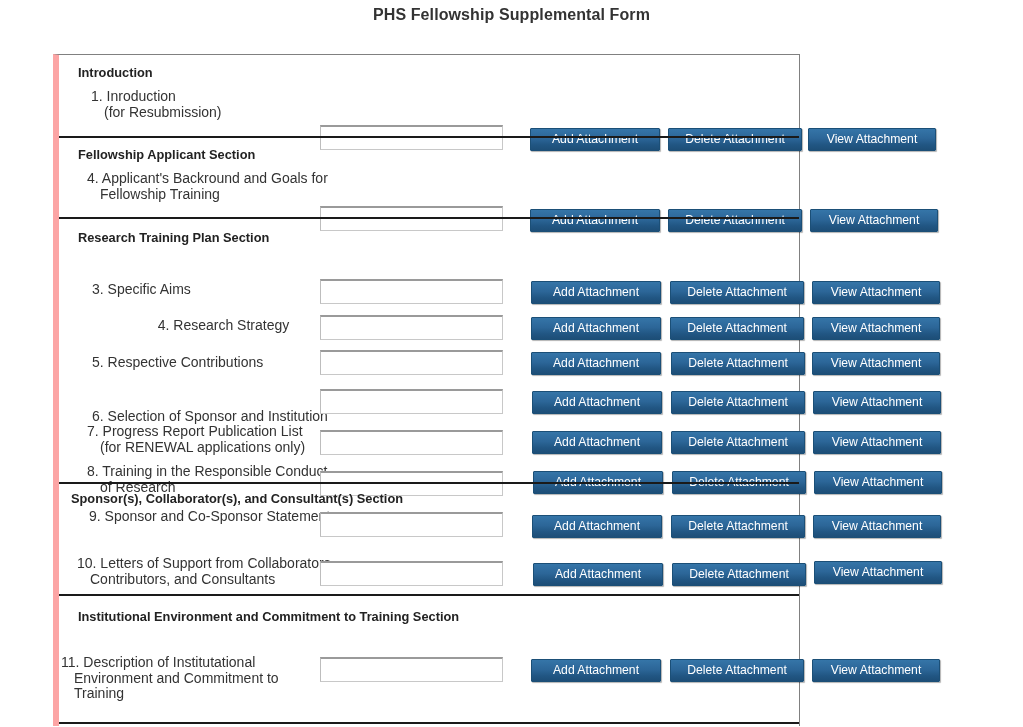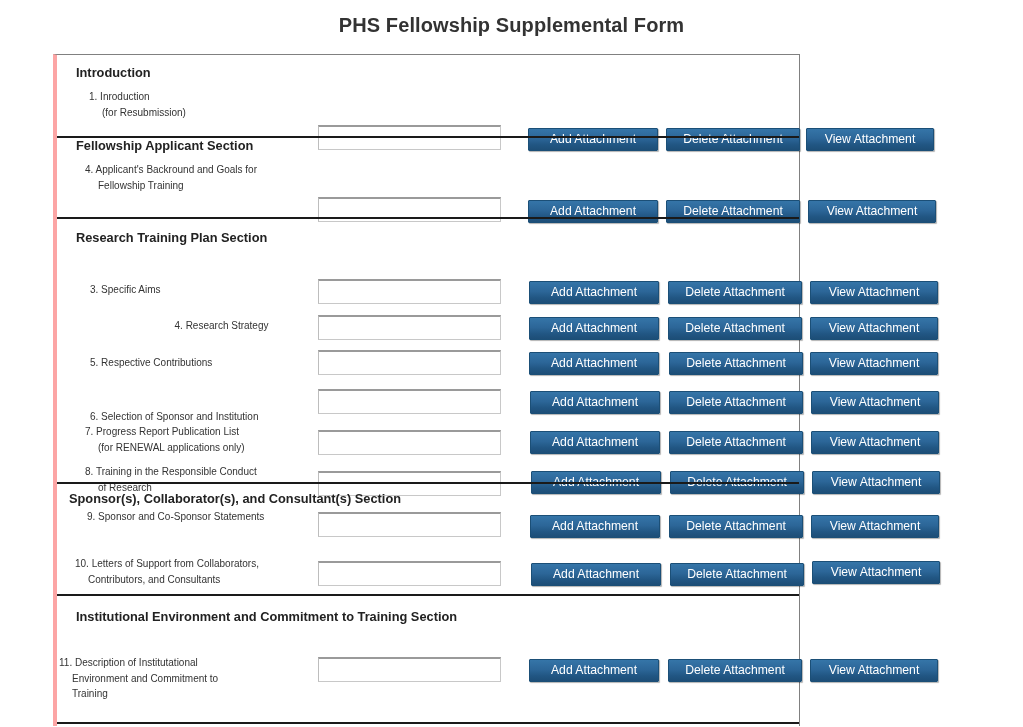--- a/index.html
+++ b/index.html
@@ -12,43 +12,43 @@
     height: 727px;
     font-family: "Liberation Sans", sans-serif;
     color: #333333;
     overflow: hidden;
     position: relative;
   }
 
   
   .page-title {
     text-align: center;
-    font-size: 20px;
+    font-size: 16px;
     font-weight: bold;
     color: #333333;
-    padding-top: 14px;
+    padding-top: 6px;
     letter-spacing: 0.1px;
   }
   .omb-line {
     text-align: right;
     font-size: 12.5px;
     font-weight: bold;
     color: #222222;
     padding-right: 32px;
     margin-top: 17px;
   }
 
   
   .form-frame {
     position: absolute;
     left: 53px;
     top: 54px;
     width: 747px;
     height: 672px;
-    border-left: 4px solid #fca5a5;
+    border-left: 6px solid #fca5a5;
     border-right: 1px solid #808080;
     border-top: 1px solid #808080;
     box-sizing: border-box;
   }
 
   .section {
     position: relative;
     box-sizing: border-box;
   }
   .section + .section {
@@ -65,21 +65,21 @@
     padding-left: 19px;
   }
 
   
   .row {
     position: relative;
     height: 0;
   }
   .row-label {
     position: absolute;
-    font-size: 10px;
+    font-size: 14px;
     line-height: 15.5px;
     color: #333333;
     text-indent: -13px;
     padding-left: 13px;
     white-space: pre-line;
   }
   .attach-input {
     position: absolute;
     width: 183px;
     height: 25px;
@@ -124,21 +124,21 @@
       <div class="row-label" style="left:32px; top:9px; width:250px;">1. Inroduction
 (for Resubmission)</div>
       <input class="attach-input" style="left: 261px; top: 45px;" readonly="" value="">
       <div class="btn btn-add" style="left:471px; top:48px;">Add Attachment</div>
       <div class="btn btn-delete" style="left:609px; top:48px;">Delete Attachment</div>
       <div class="btn btn-view" style="left:749px; top:48px;">View Attachment</div>
     </div>
   </div>
 
   <div class="section" style="height:81px;">
-    <div class="section-title" style="">Fellowship Applicant Section</div>
+    <div class="section-title" style="padding-top:9px;">Fellowship Applicant Section</div>
     <div class="row">
       <div class="row-label" style="left:28px; top:9px; width:250px;">4. Applicant's Backround and Goals for
 Fellowship Training</div>
       <input class="attach-input" style="left: 261px; top: 44px;" readonly="" value="">
       <div class="btn btn-add" style="left:471px; top:47px;">Add Attachment</div>
       <div class="btn btn-delete" style="left:609px; top:47px;">Delete Attachment</div>
       <div class="btn btn-view" style="left:751px; top:47px;">View Attachment</div>
     </div>
   </div>
 

